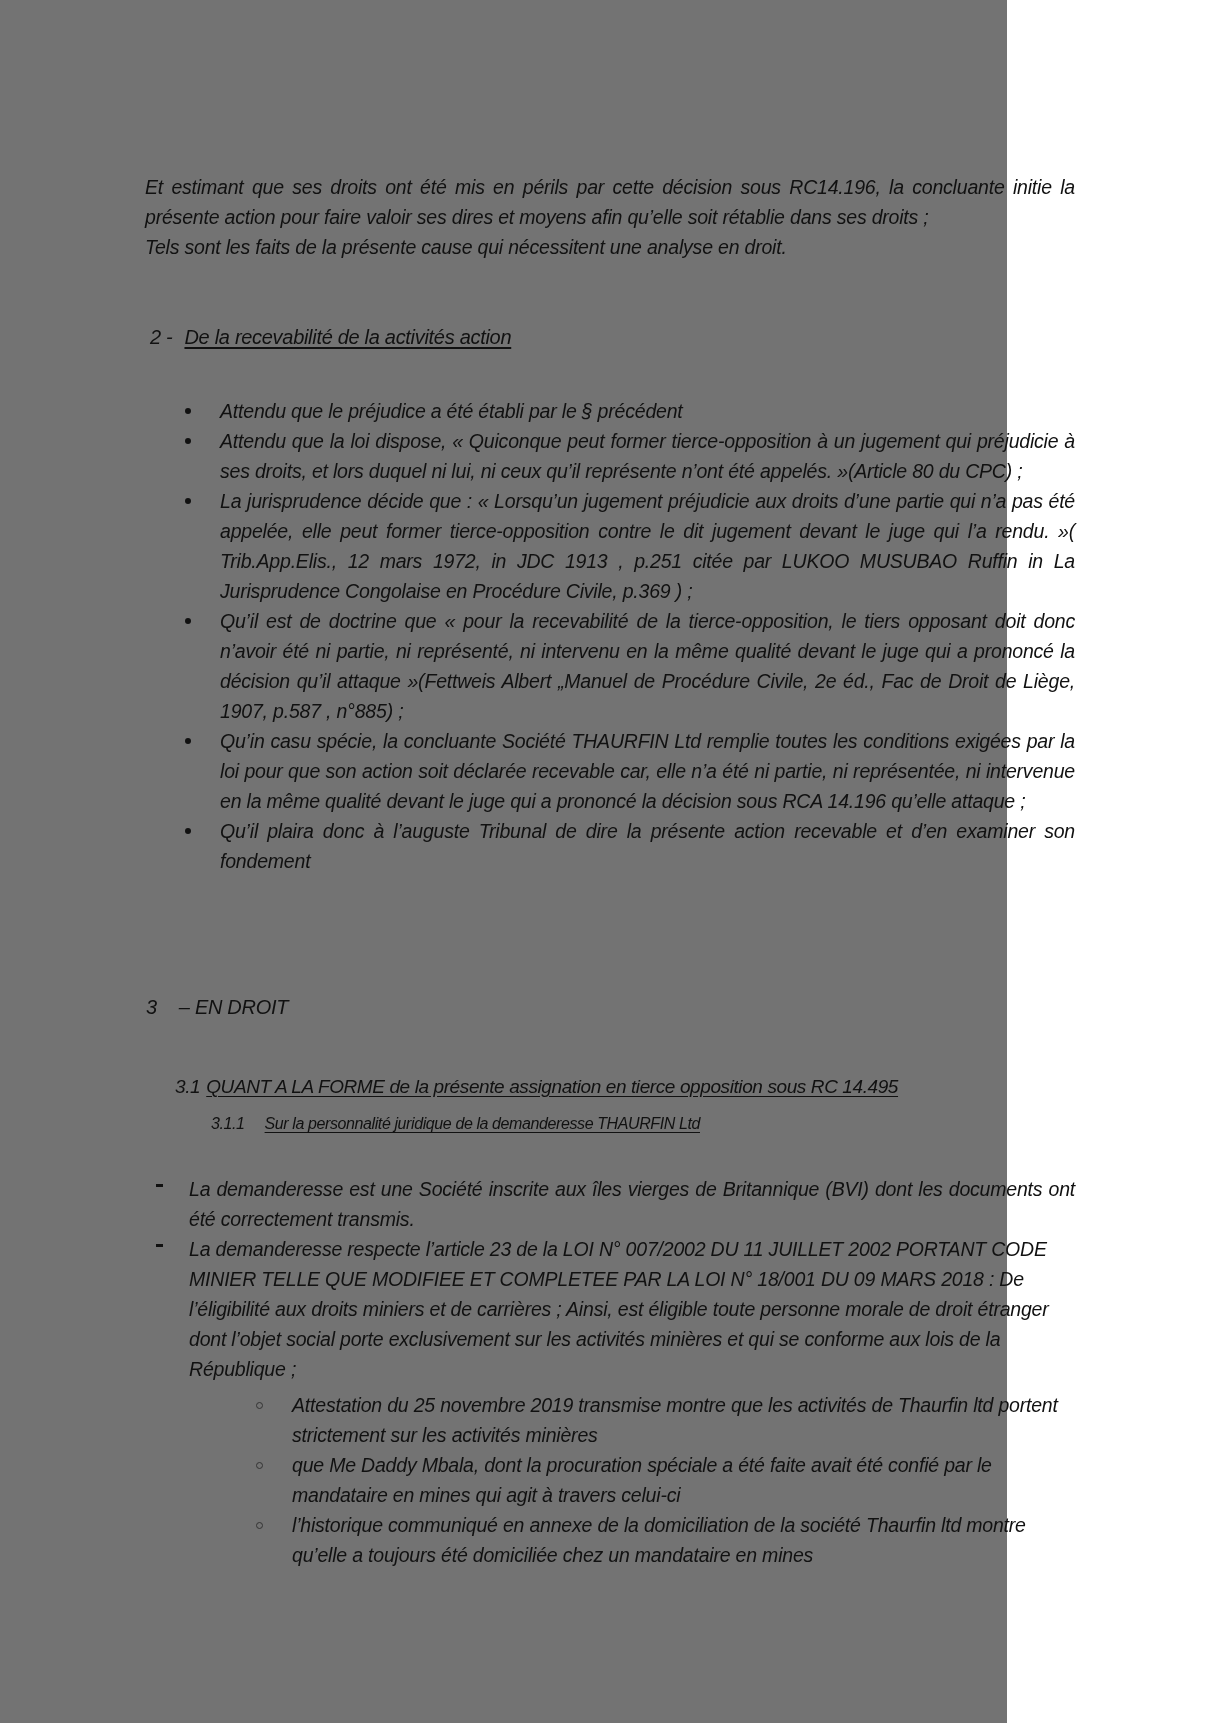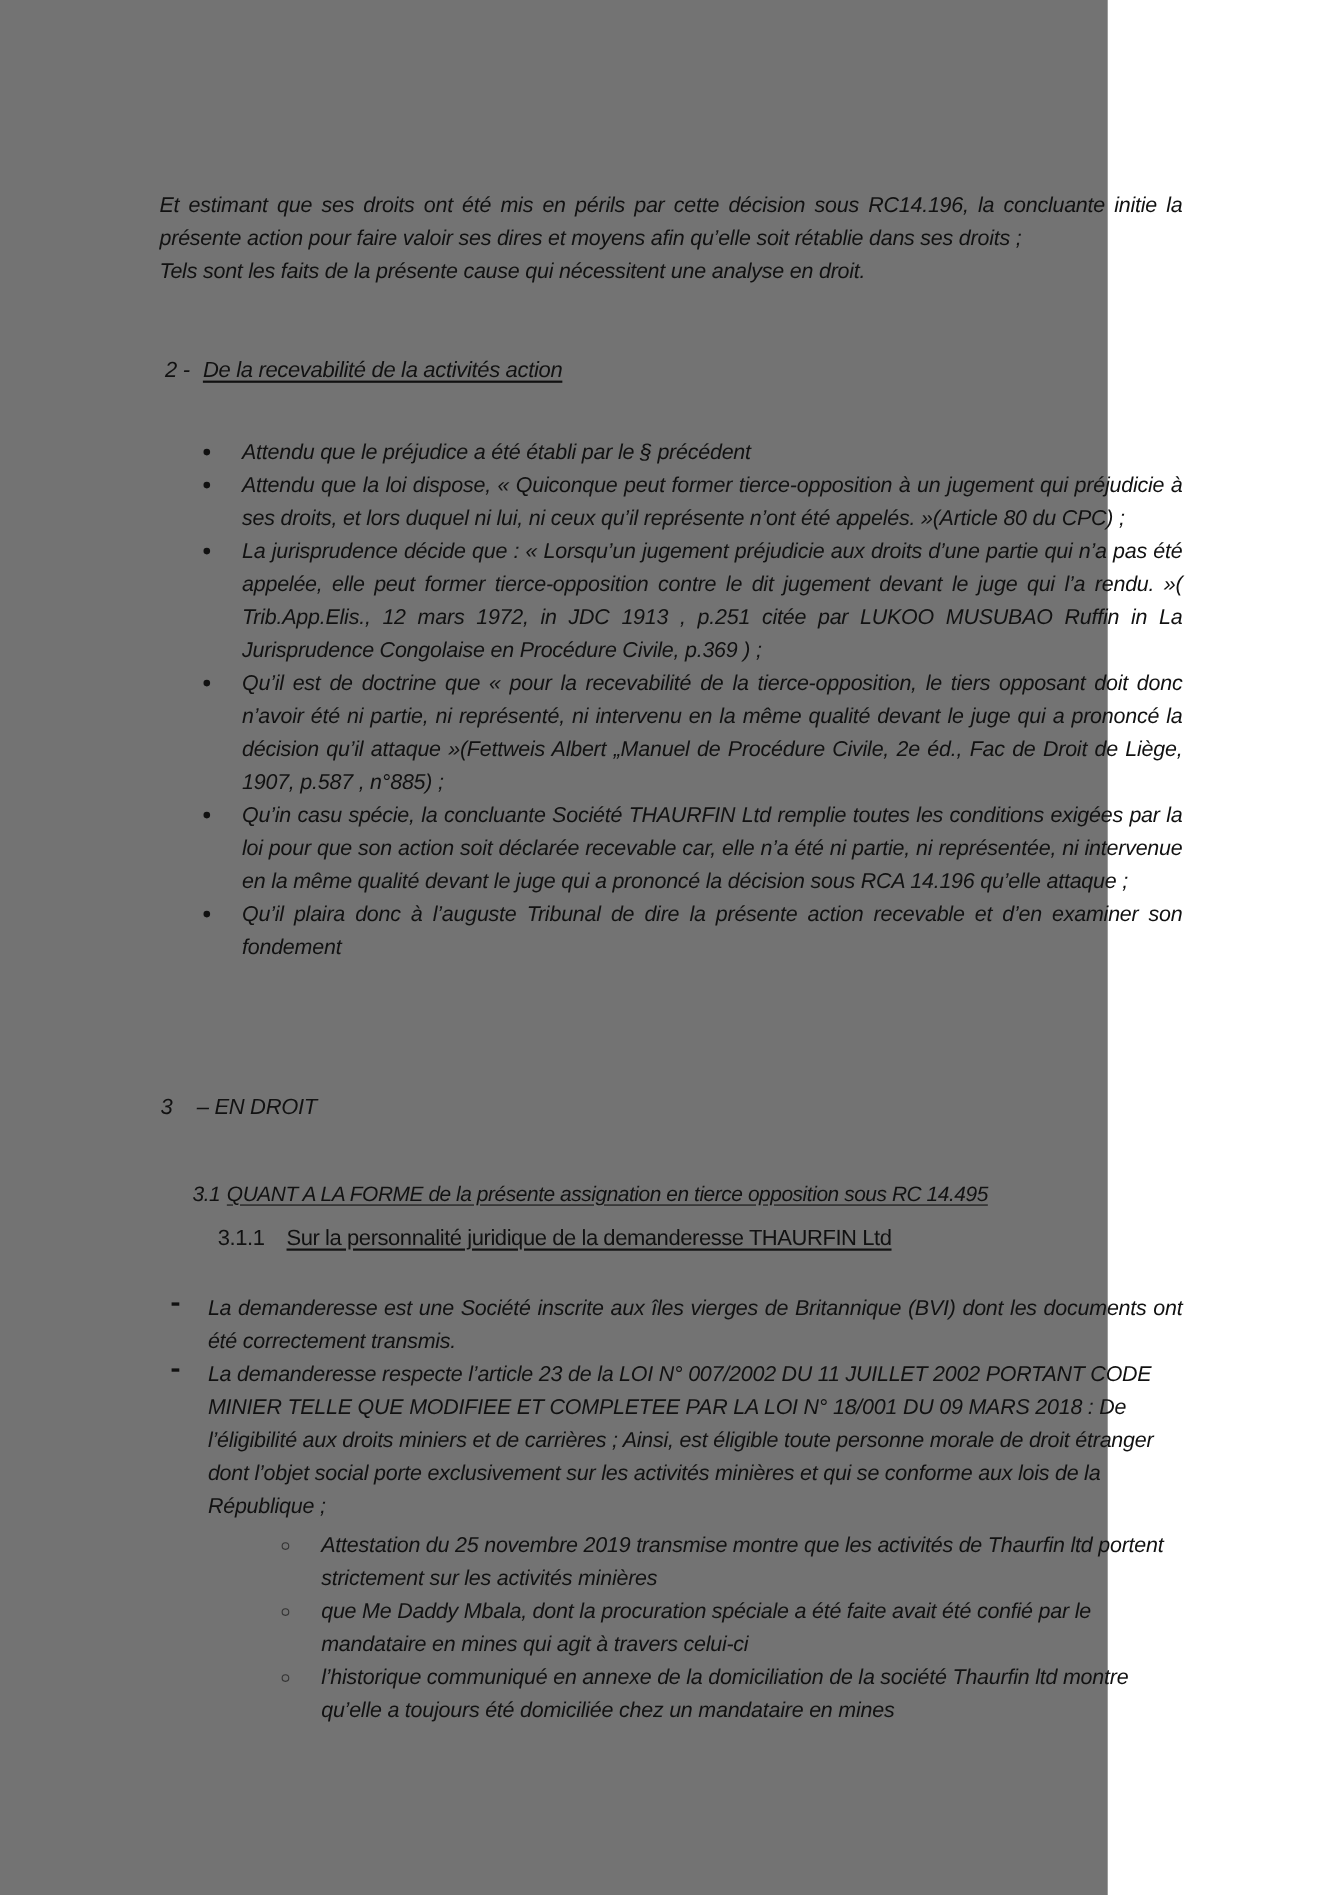--- a/index.html
+++ b/index.html
@@ -74,22 +74,23 @@
       position: absolute;
       left: 175px; top: 1056px;
       font-style: italic;
       font-size: 19px;
       letter-spacing: -0.4px;
       margin-top: 20px;
     }
     .heading-31 .num { margin-right: 6px; }
     .heading-311 {
       position: absolute;
-      left: 198px; top: 1115px;
-      font-size: 20px;
+      left: 211px; top: 1115px;
+      font-style: italic;
+      font-size: 16px;
       letter-spacing: -0.4px;
     }
     .heading-311 .num { margin-right: 20px; }
     
     #dashes {
       left: 150px; top: 1174px; width: 925px;
       list-style: none; margin: 0; padding: 0;
     }
     #dashes li {
       position: relative;

